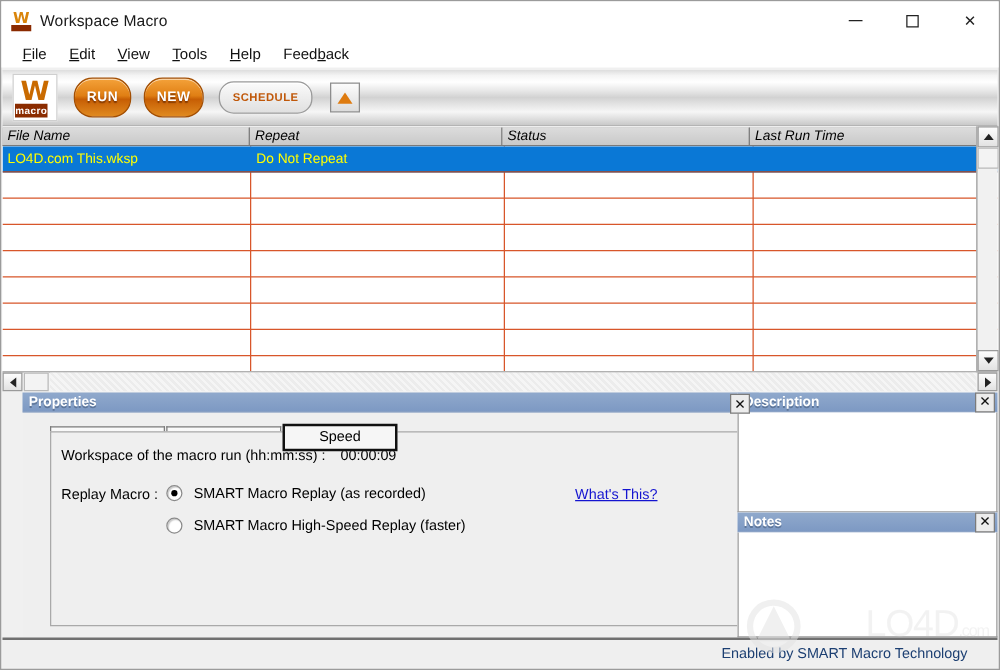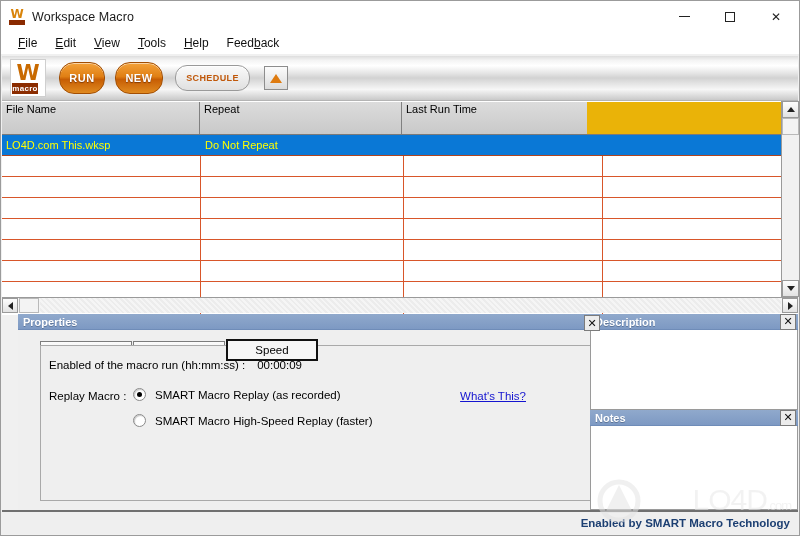--- a/index.html
+++ b/index.html
@@ -112,23 +112,24 @@
     width:0; height:0; border-left:6px solid transparent; border-right:6px solid transparent;
     border-bottom:9px solid #de7b10;
   }
 
   
   .grid-wrap {
     position: absolute; top: 100px; left: 1px; right: 1px; height: 212px;
     background: #fff; box-sizing: border-box;
   }
   .grid-head {
-    display: flex; height: 34px; background: #eab308;
+    display: flex; height: 16px; background: #a3a3a3;
     border-top: 1px solid #fff; border-bottom: 1px solid #7a7a7a;
     box-sizing: border-box;
+    font-style: italic;
   }
   .gh {
     font-size: 11px; color: #000; padding-left: 4px; box-sizing: border-box;
     border-right: 1px solid #808080; line-height: 14px; overflow: hidden;
     background: linear-gradient(to bottom,#dcdcdc,#c9c9c9);
   }
   .gh.c0 { width: 198px; }
   .gh.c1 { width: 202px; }
   .gh.c2 { width: 198px; }
   .gh.c3 { width: 185px; border-right: none; }
@@ -257,21 +258,21 @@
   .rpane-body { background:#fff; height: calc(100% - 16px); border: 1px solid #9a9a9a;
                 border-top:none; box-sizing: border-box; }
 
   
   .statusbar {
     position: absolute; left: 1px; right: 1px; bottom: 1px; height: 24px;
     background: #efefef; border-top: 2px solid #707070; box-sizing: border-box;
     display: flex; align-items: center; justify-content: flex-end;
   }
   .status-text {
-    font-size: 11.5px; color: #1c3f72; padding-right: 8px; font-weight: bold;
+    font-size: 11.5px; color: #1c3f72; padding-right: 24px; font-weight: normal;
   }
 
   
   .watermark {
     position: absolute; right: 6px; bottom: 4px; width: 196px; height: 60px;
     pointer-events: none; opacity: .55;
   }
   .wm-text {
     position:absolute; right:2px; top:12px; font-size:30px; color:#e9e9e9;
     font-family:"Liberation Sans", sans-serif; letter-spacing:-1px;
@@ -322,20 +323,21 @@
     <div class="pill-sched">SCHEDULE</div>
     <div class="tb-arrow">
       <span class="tri-up"></span>
     </div>
   </div>
 
   <div class="grid-wrap">
     <div class="grid-head">
       <div class="gh c0">File Name</div>
       <div class="gh c1">Repeat</div>
+      <div class="gh c2">Status</div>
       <div class="gh c3">Last Run Time</div>
     </div>
     <div class="grid-body">
       <div class="vline v1"></div>
       <div class="vline v2"></div>
       <div class="vline v3"></div>
 
       <div class="grow sel">
         <div class="cell c0">LO4D.com This.wksp</div>
         <div class="cell c1">Do Not Repeat</div>
@@ -397,21 +399,21 @@
 
     <div class="tabs">
       <div class="tab t0">General</div>
       <div class="tab t1">Repeat</div>
       <div class="tab t2">Speed</div>
       <div class="tabline"></div>
     </div>
 
     <div class="tabpanel">
       <div class="duration">
-        <span>Enabled of the macro run (hh:mm:ss) :</span><span class="val">00:00:09</span>
+        <span>Workspace of the macro run (hh:mm:ss) :</span><span class="val">00:00:09</span>
       </div>
       <div class="rs-label">Replay Macro :</div>
       <div class="radio-row r0">
         <span class="radio on"></span>
         <span>SMART Macro Replay (as recorded)</span>
       </div>
       <div class="radio-row r1">
         <span class="radio"></span>
         <span>SMART Macro High-Speed Replay (faster)</span>
       </div>

